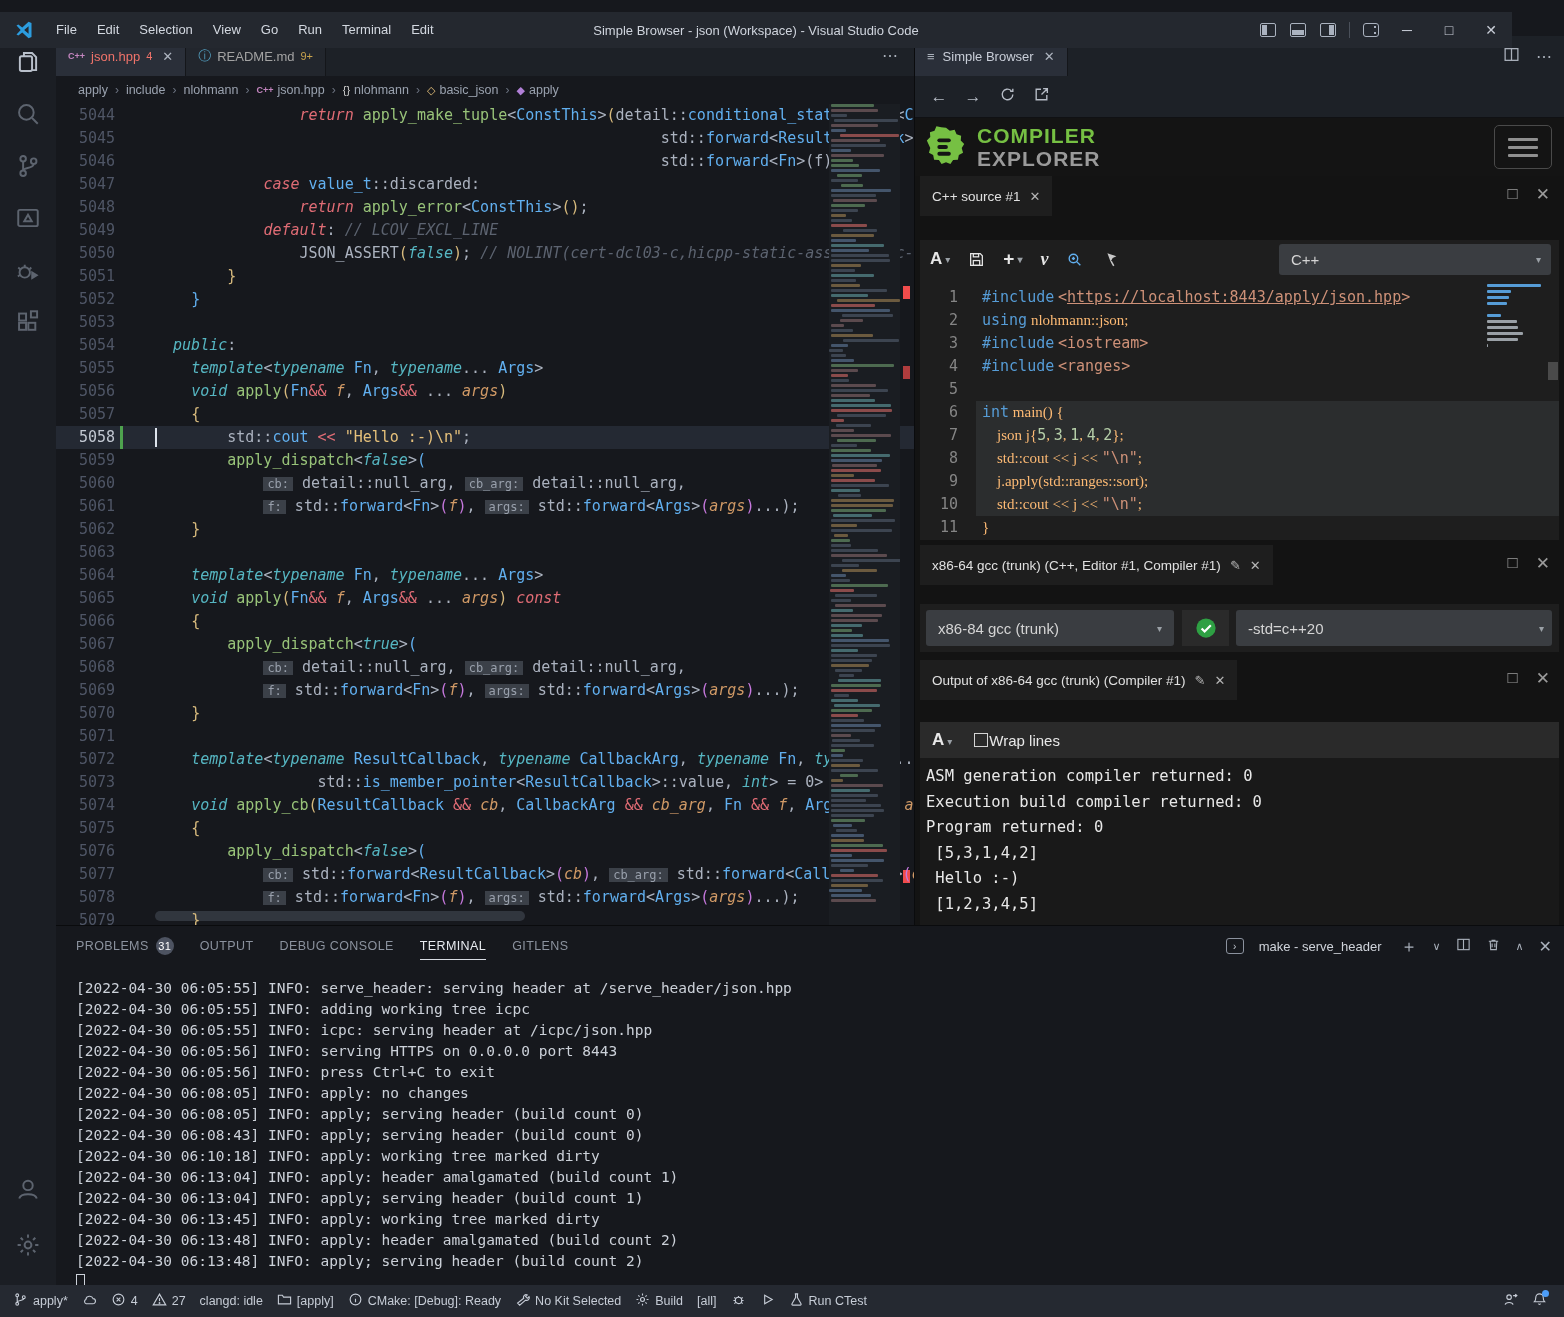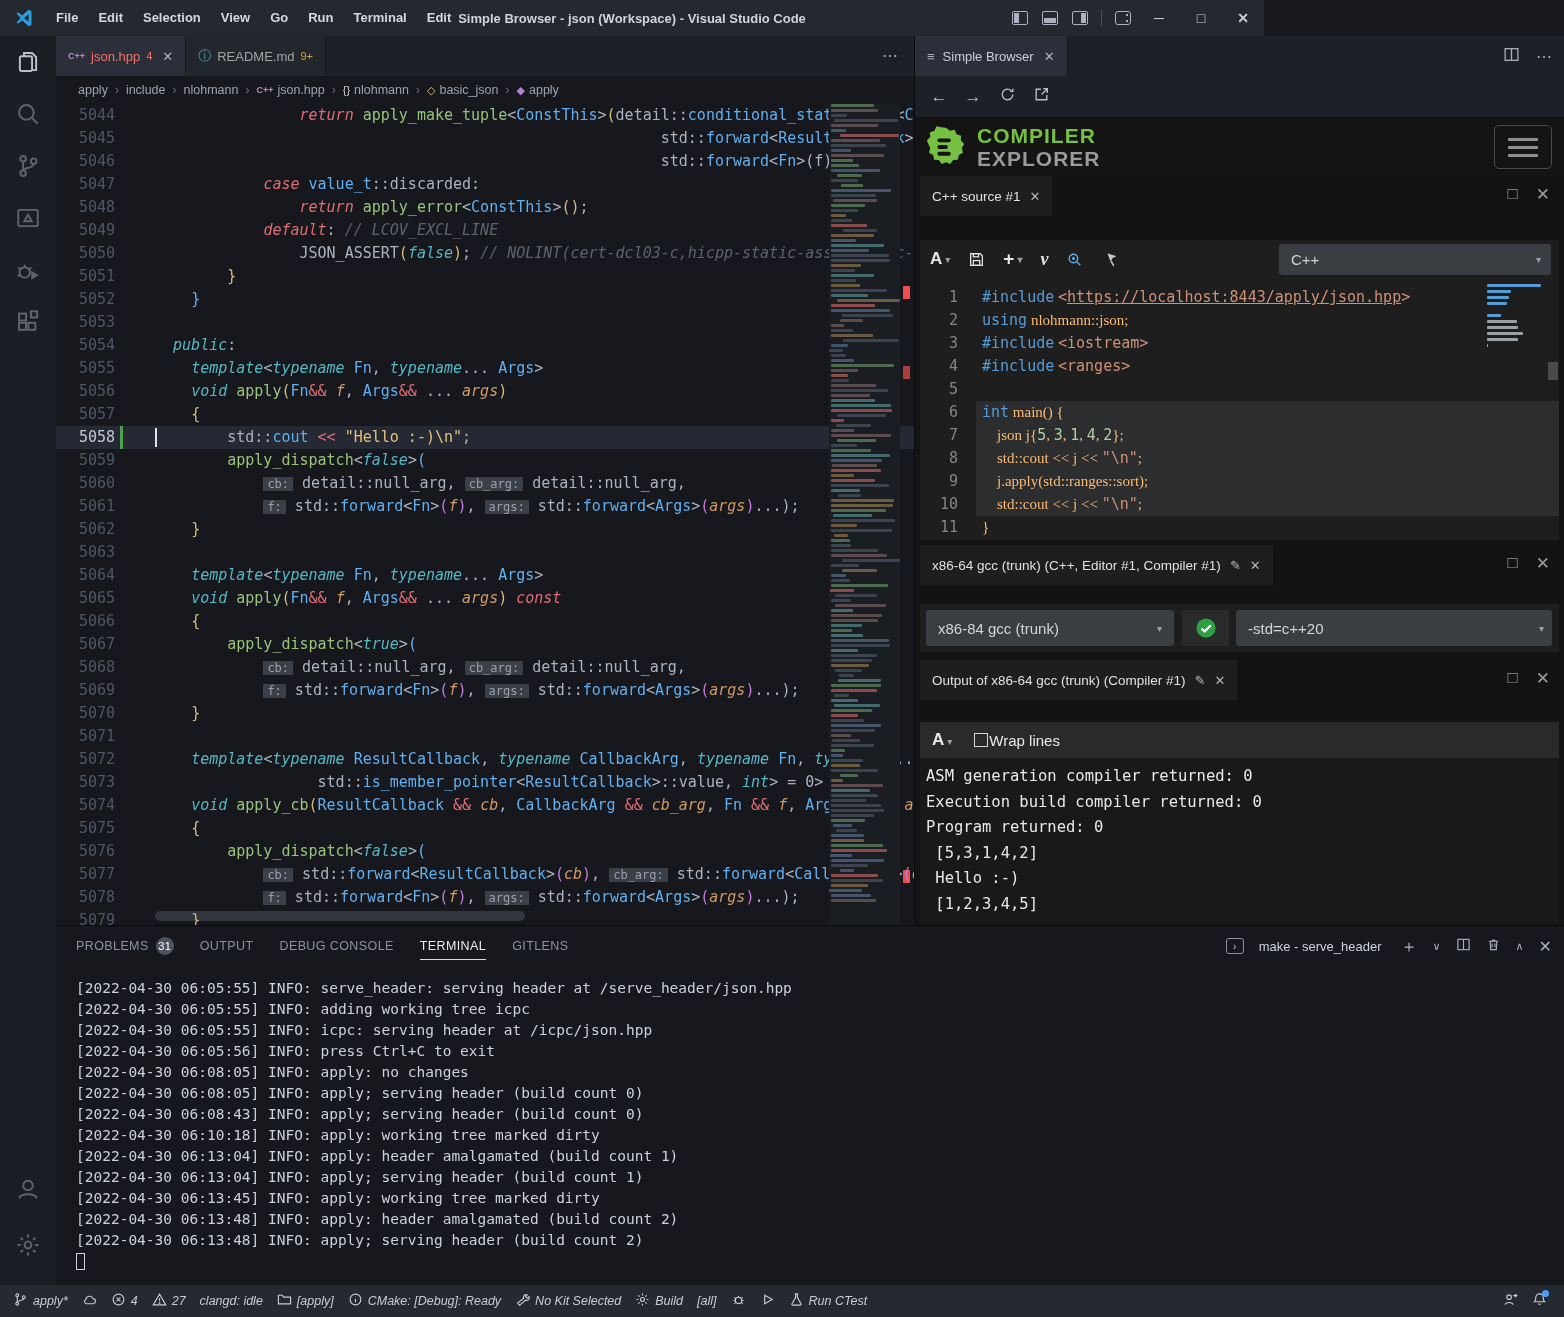--- a/index.html
+++ b/index.html
@@ -1,22 +1,22 @@
 <!DOCTYPE html>
 <html><head>
 <meta charset="utf-8">
 <style>
   * { margin:0; padding:0; box-sizing:border-box; }
   html,body { background:#0d0f12; }
   .window { position:relative; width:1564px; height:1317px; background:#16181d; overflow:hidden;
             font-family:"Liberation Sans",sans-serif; color:#c9ced8; }
 
   
-  .titlebar { position:absolute; left:0; top:0; width:1264px; height:36px; background:#24282f;
-              display:flex; align-items:center; z-index:30;font-weight:bold; }
+  .titlebar { position:absolute; left:0; top:12px; width:1512px; height:36px; background:#24282f;
+              display:flex; align-items:center; z-index:30; }
   .vslogo { width:20px; height:20px; margin:0 12px 0 14px; }
   .menus { display:flex; }
   .menu-item { padding:0 10px; font-size:13px; color:#d3d8e0; line-height:36px; cursor:default; }
   .win-title { position:absolute; left:50%; transform:translateX(-50%); font-size:13px; color:#cfd4dd; white-space:nowrap; }
   .win-controls { position:absolute; right:0; top:0; height:36px; display:flex; align-items:center; }
   .layout-ic { width:16px; height:14px; border:1.5px solid #aab2bf; border-radius:2px; position:relative; margin:0 7px; }
   .layout-ic .fill { position:absolute; background:#aab2bf; }
   .ctrl-btn { width:42px; height:36px; display:flex; align-items:center; justify-content:center; color:#c9ced8; font-size:14px; }
   .tsep { width:1px; height:16px; background:#4a505a; margin:0 6px; }
 
@@ -135,21 +135,21 @@
   .panel-right { position:absolute; right:12px; top:0; height:40px; display:flex; align-items:center; gap:15px; color:#aab1bc; }
   .panel-right svg { width:15px; height:15px; }
   .term-chip { width:18px; height:16px; border:1px solid #8b929e; border-radius:3px; font-size:10px; display:flex; align-items:center; justify-content:center; color:#c4cad3; }
   .term-title { font-size:13px; color:#cfd3da; margin-right:4px; }
   .termlog { position:absolute; left:20px; top:52px; right:10px; bottom:0; font-family:"DejaVu Sans Mono",monospace; font-size:14.5px; color:#ccd1d9; }
   .tl { height:21px; line-height:21px; white-space:pre; }
   .term-cursor { margin-top:2px; width:9px; height:17px; border:1px solid #ccd1d9; }
 
   
   .statusbar { position:absolute; left:0; top:1285px; width:1564px; height:32px; background:#252931; display:flex; align-items:center; font-size:12.5px; color:#c6ccd6; z-index:30; }
-  .sb-left { display:flex; align-items:center; padding-left:6px;font-style:italic; }
+  .sb-left { display:flex; align-items:center; padding-left:6px; }
   .sb-right { margin-left:auto; display:flex; align-items:center; padding-right:10px; }
   .sb-item { display:flex; align-items:center; gap:5px; padding:0 7px; height:32px; cursor:pointer; white-space:nowrap; }
   .sb-item svg { width:15px; height:15px; }
   .bell-wrap { position:relative; }
   .bell-dot { position:absolute; right:-2px; top:-2px; width:7px; height:7px; border-radius:50%; background:#4d9df8; }
 </style>
 </head>
 <body>
 
 <div class="window">
@@ -711,20 +711,21 @@
               <path d="M3 4.5h10M6.5 4.5v-1h3v1M4.5 4.5l.5 9h6l.5-9M6.5 7v4M9.5 7v4"></path>
             </svg></span>
         <span style="font-size:11px;">∧</span>
         <span>✕</span>
       </div>
     </div>
     <div class="termlog" id="termlog">
         <div class="tl">[2022-04-30 06:05:55] INFO: serve_header: serving header at /serve_header/json.hpp</div>
         <div class="tl">[2022-04-30 06:05:55] INFO: adding working tree icpc</div>
         <div class="tl">[2022-04-30 06:05:55] INFO: icpc: serving header at /icpc/json.hpp</div>
+        <div class="tl">[2022-04-30 06:05:56] INFO: serving HTTPS on 0.0.0.0 port 8443</div>
         <div class="tl">[2022-04-30 06:05:56] INFO: press Ctrl+C to exit</div>
         <div class="tl">[2022-04-30 06:08:05] INFO: apply: no changes</div>
         <div class="tl">[2022-04-30 06:08:05] INFO: apply; serving header (build count 0)</div>
         <div class="tl">[2022-04-30 06:08:43] INFO: apply; serving header (build count 0)</div>
         <div class="tl">[2022-04-30 06:10:18] INFO: apply: working tree marked dirty</div>
         <div class="tl">[2022-04-30 06:13:04] INFO: apply: header amalgamated (build count 1)</div>
         <div class="tl">[2022-04-30 06:13:04] INFO: apply; serving header (build count 1)</div>
         <div class="tl">[2022-04-30 06:13:45] INFO: apply: working tree marked dirty</div>
         <div class="tl">[2022-04-30 06:13:48] INFO: apply: header amalgamated (build count 2)</div>
         <div class="tl">[2022-04-30 06:13:48] INFO: apply; serving header (build count 2)</div>

